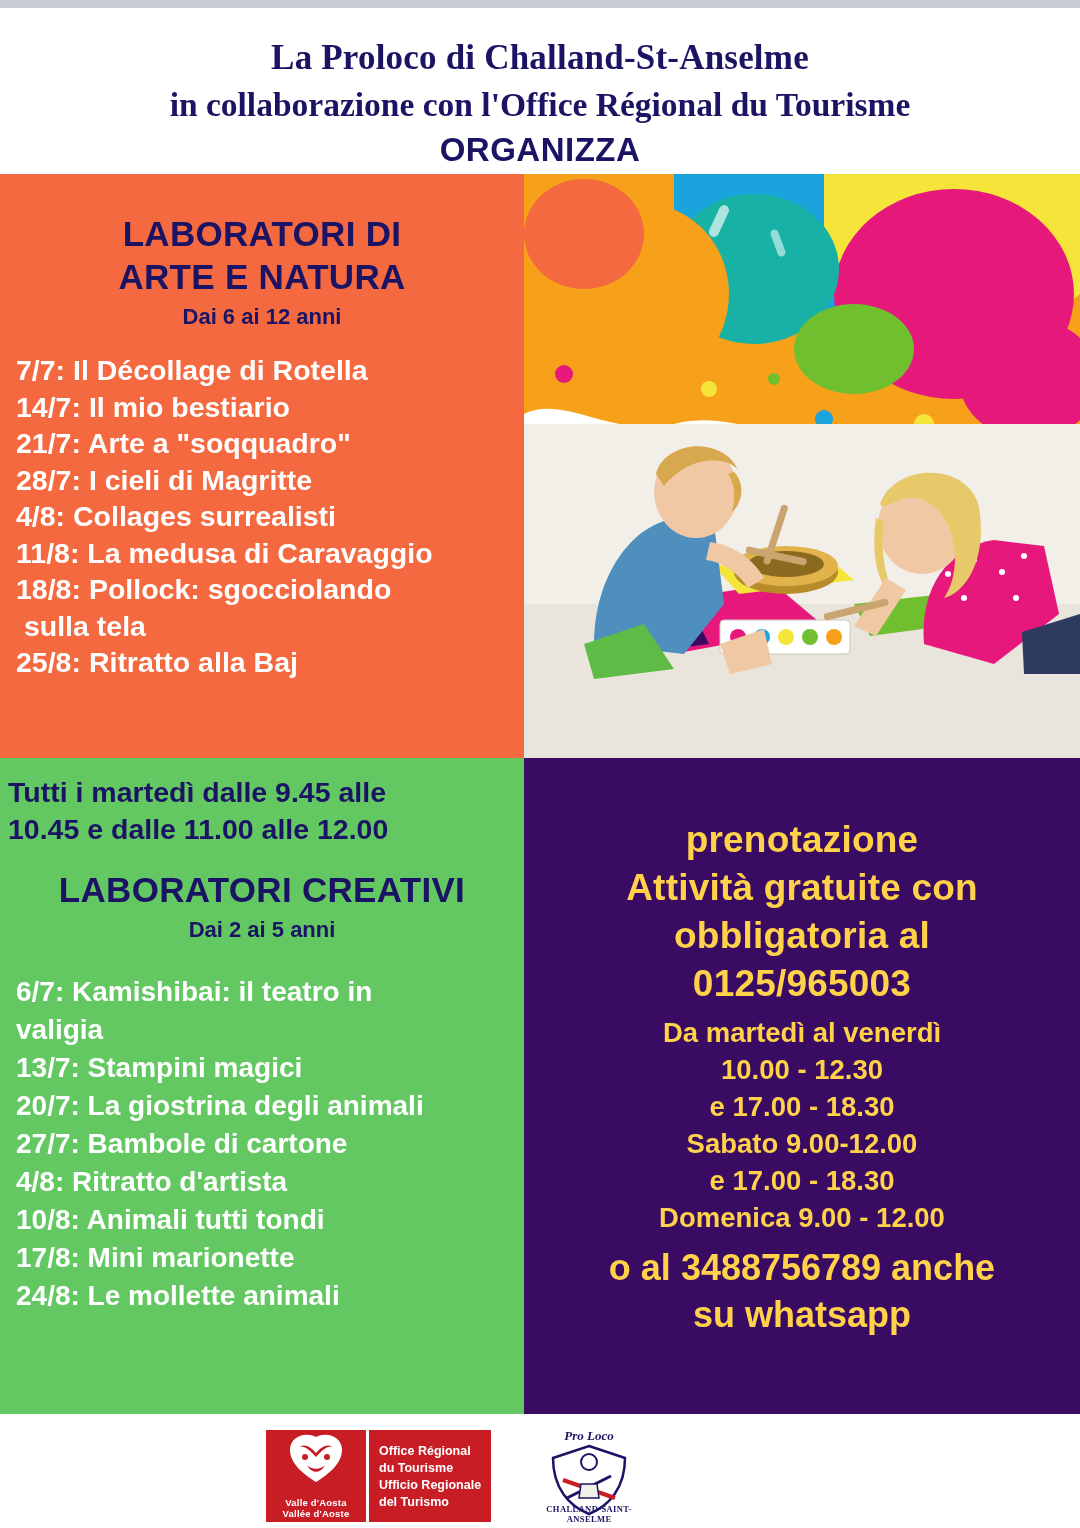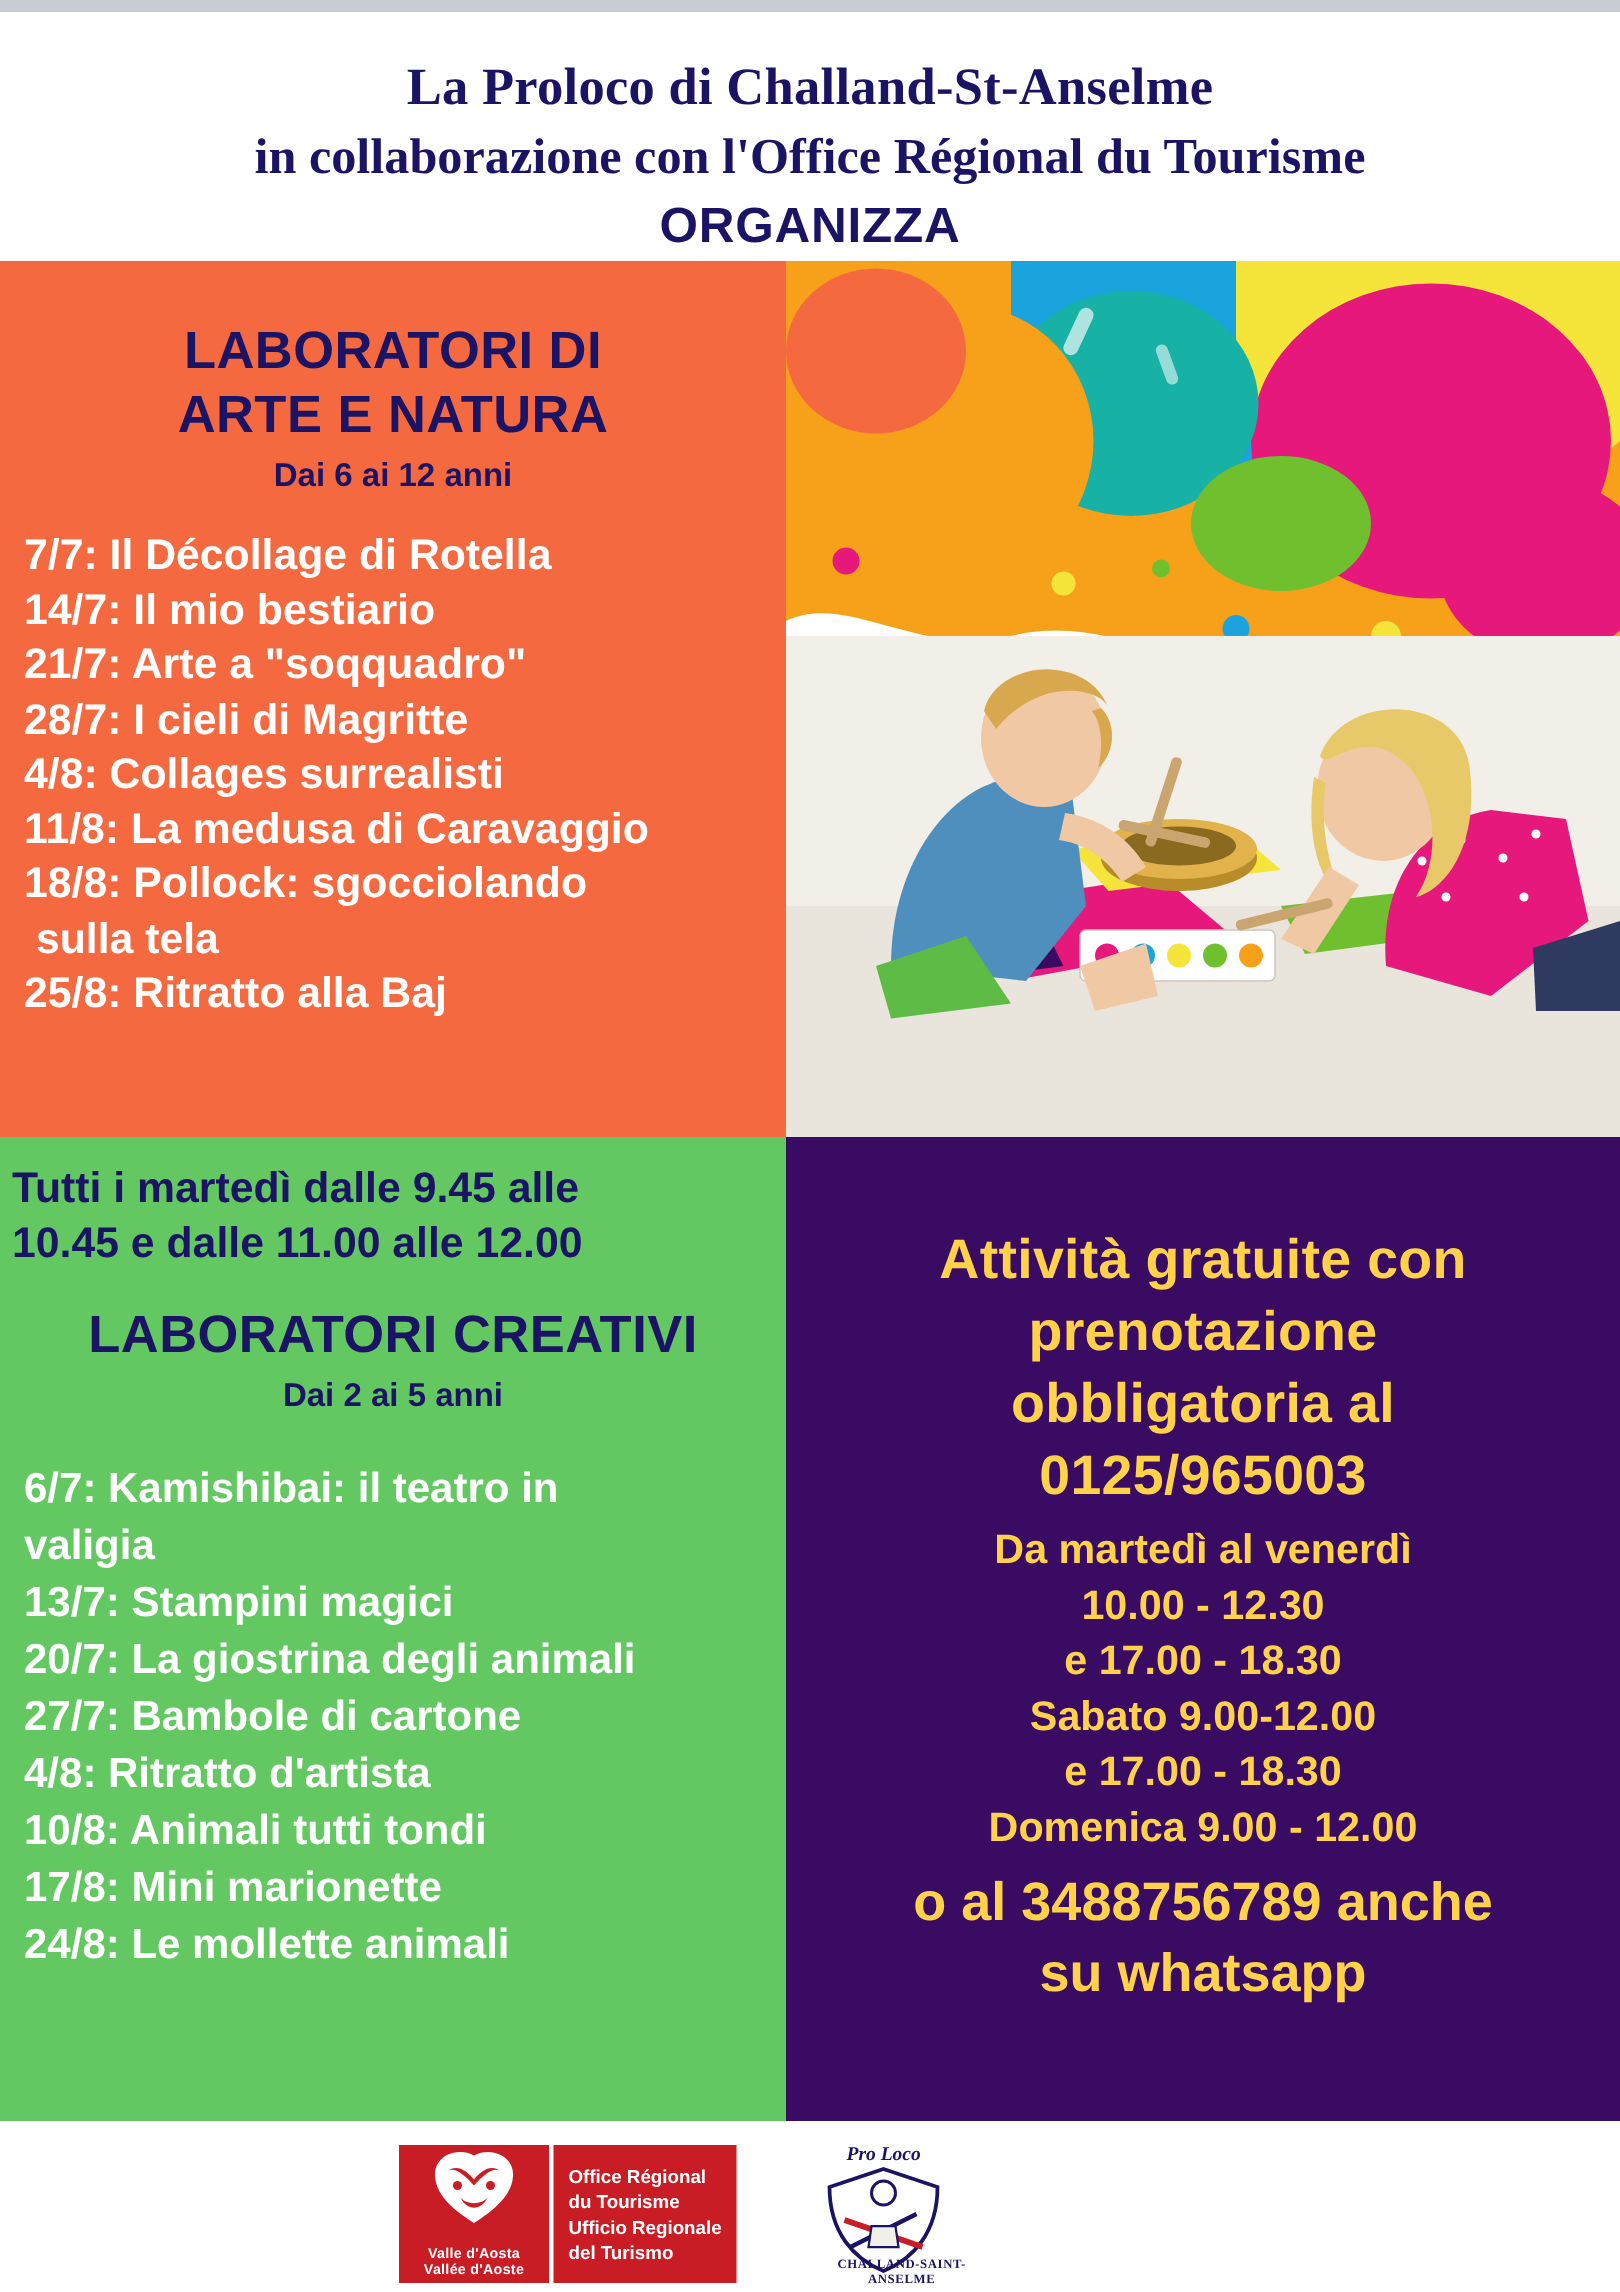--- a/index.html
+++ b/index.html
@@ -234,21 +234,21 @@
     position: absolute;
     top: 2px; left: 0; width: 112px;
     text-align: center;
     font-family: "Liberation Serif", serif;
     font-size: 13px;
     font-weight: bold;
     font-style: italic;
   }
   .logo-proloco .pl-bottom {
     position: absolute;
-    bottom: 2px; left: 12px; width: 112px;
+    bottom: 2px; left: 0; width: 112px;
     text-align: center;
     font-family: "Liberation Serif", serif;
     font-size: 8.5px;
     font-weight: bold;
     letter-spacing: 0.4px;
   }
 </style>
 </head>
 <body>
 
@@ -371,22 +371,22 @@
       <div class="item">27/7: Bambole di cartone</div>
       <div class="item">4/8: Ritratto d'artista</div>
       <div class="item">10/8: Animali tutti tondi</div>
       <div class="item">17/8: Mini marionette</div>
       <div class="item">24/8: Le mollette animali</div>
     </div>
   </div>
 
   <div class="block-purple">
     <div class="purple-main">
+      <div>prenotazione</div>
       <div>Attività gratuite con</div>
-      <div>prenotazione</div>
       <div>obbligatoria al</div>
       <div>0125/965003</div>
     </div>
     <div class="purple-hours">
       <div>Da martedì al venerdì</div>
       <div>10.00 - 12.30</div>
       <div>e 17.00 - 18.30</div>
       <div>Sabato 9.00-12.00</div>
       <div>e 17.00 - 18.30</div>
       <div>Domenica 9.00 - 12.00</div>

